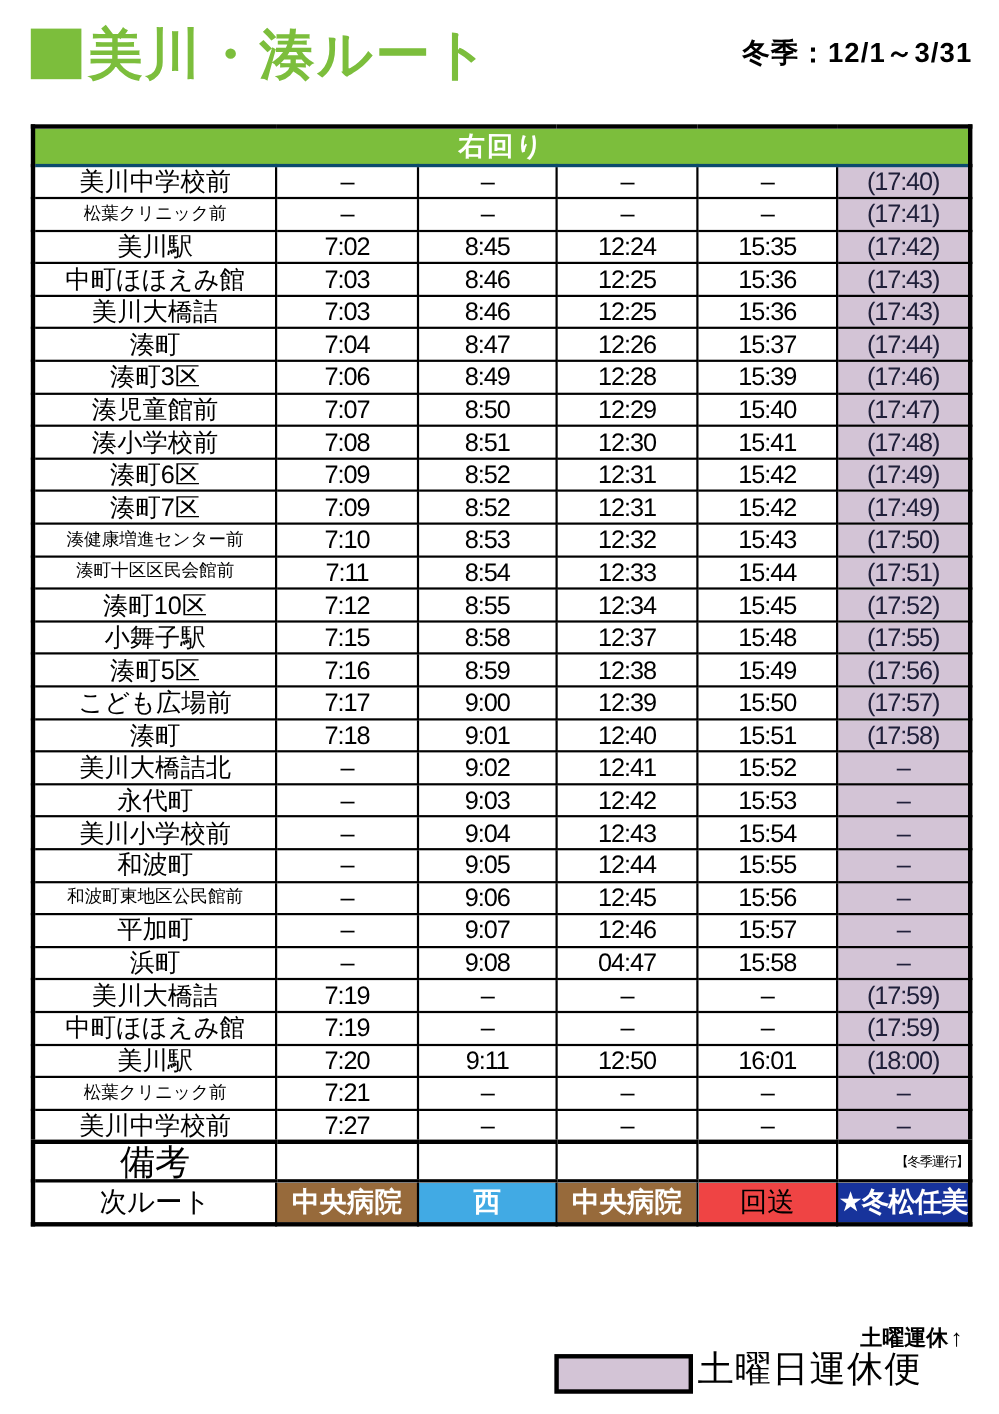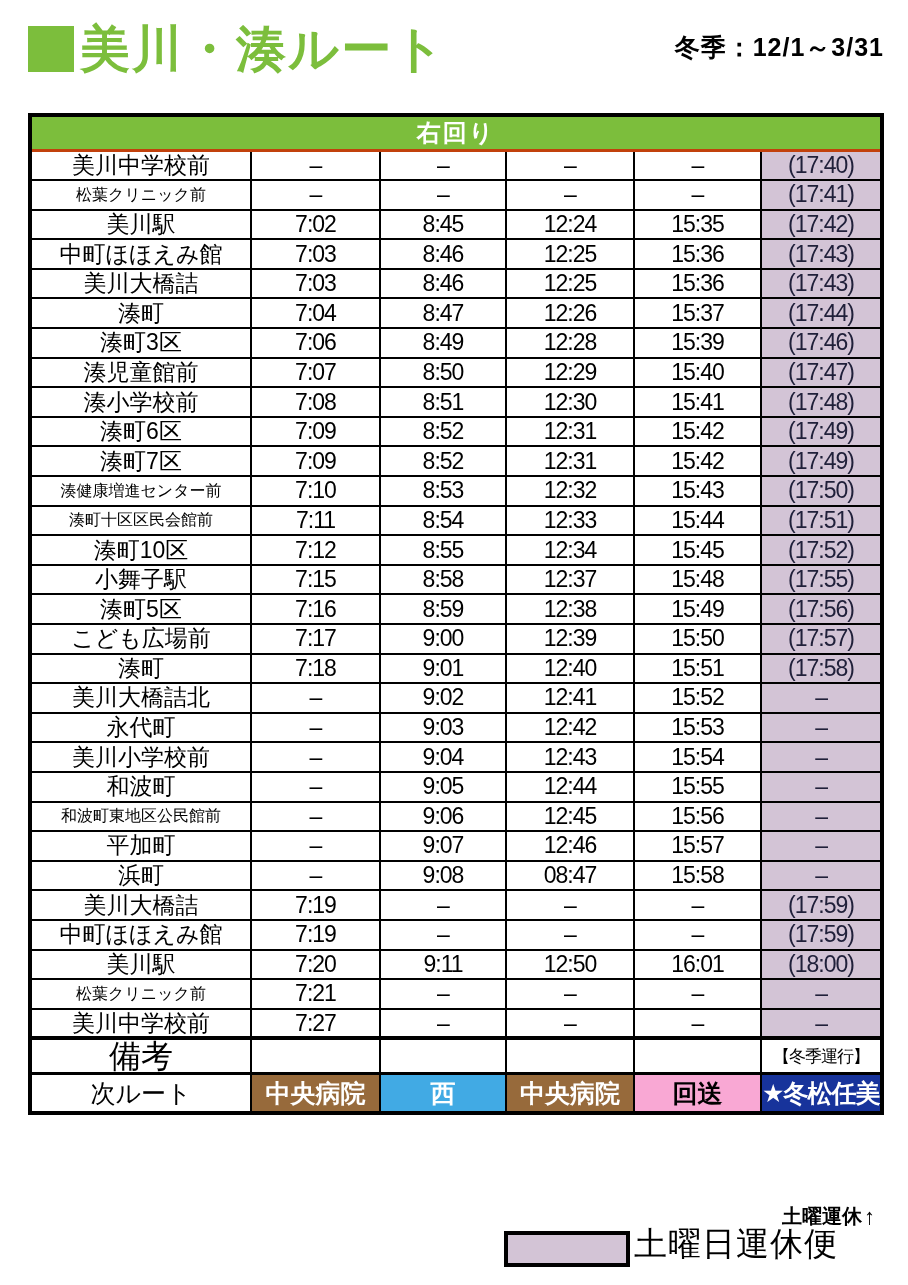--- a/index.html
+++ b/index.html
@@ -24,35 +24,35 @@
   table.timetable{
     position:absolute;top:113px;left:28px;width:852px;
     border-collapse:collapse;table-layout:fixed;border:4px solid #000;
   }
   .timetable th,.timetable td{
     border:2px solid #000;text-align:center;vertical-align:middle;
     padding:0;overflow:hidden;white-space:nowrap;
   }
   th.direction{
     background:var(--green);color:#fff;font-size:24px;font-weight:bold;
-    height:33px;letter-spacing:2px;border-bottom:3px solid #c2410c;text-align:center;
+    height:33px;letter-spacing:2px;border-bottom:3px solid #0c4a6e;text-align:center;
   }
   .timetable tbody td{height:29.6px;font-size:23px;line-height:1;}
   td.stop{font-size:23px;}
   td.stop.small{font-size:16px;}
   td.time{font-size:23px;letter-spacing:-1px;}
   td.wintercol{background:var(--purple);color:var(--purple-text);}
   tr.remarks td{height:33px;border-top:4px solid #000;border-bottom:3px solid #000;}
   tr.remarks td.remarks-label{font-size:32px;}
-  tr.remarks td.winter-note{font-size:17px;letter-spacing:-1px;}
+  tr.remarks td.winter-note{font-size:12px;letter-spacing:-1px;text-align:right;}
   tr.next-route td{height:39px;font-size:25px;}
   td.nr{color:#fff;font-weight:bold;}
   td.nr-brown{background:var(--brown);margin-left:16px;}
   td.nr-blue{background:var(--blue);}
-  td.nr-white{background:#f9a8d4;color:#000;font-weight:bold;}
+  td.nr-white{background:#ef4444;color:#000;font-weight:normal;}
   td.nr-navy{background:var(--navy);font-size:18px;letter-spacing:-1px;}
   td.next-route-label{font-size:26px;}
 
   .sat-note{
     position:absolute;top:1203px;right:33px;font-size:20px;font-weight:bold;
     display:flex;align-items:center;gap:2px;
   }
   .arrow-up{font-weight:900;font-size:22px;}
   .legend{
     position:absolute;top:1222px;left:504px;display:flex;align-items:flex-end;
@@ -275,21 +275,21 @@
         <td class="time">–</td>
         <td class="time">9:07</td>
         <td class="time">12:46</td>
         <td class="time">15:57</td>
         <td class="time wintercol">–</td>
       </tr>
       <tr>
         <td class="stop">浜町</td>
         <td class="time">–</td>
         <td class="time">9:08</td>
-        <td class="time">08:47</td>
+        <td class="time">04:47</td>
         <td class="time">15:58</td>
         <td class="time wintercol">–</td>
       </tr>
       <tr>
         <td class="stop">美川大橋詰</td>
         <td class="time">7:19</td>
         <td class="time">–</td>
         <td class="time">–</td>
         <td class="time">–</td>
         <td class="time wintercol">(17:59)</td>

